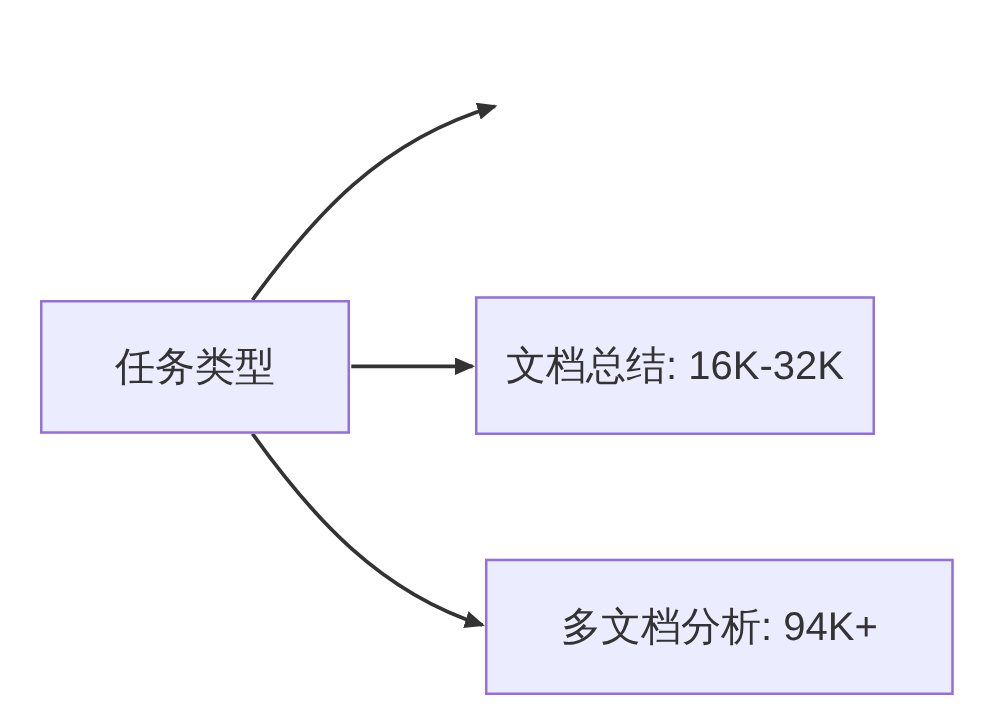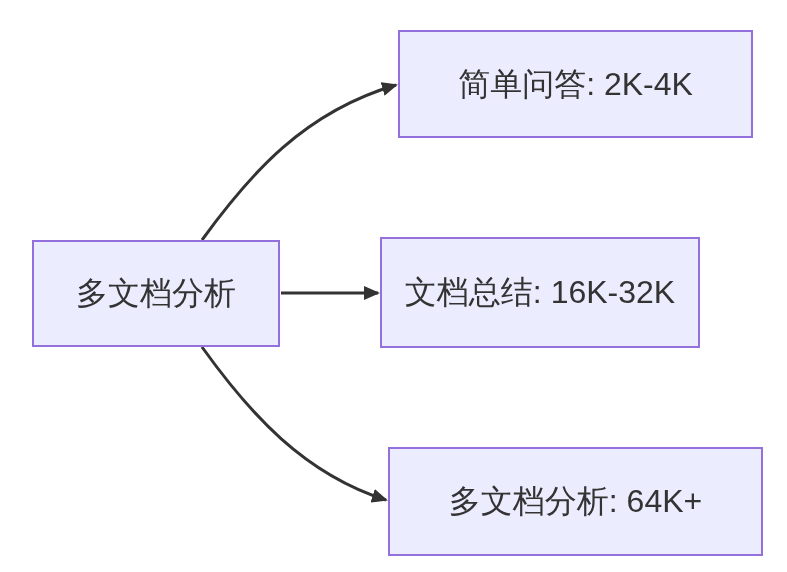--- a/index.html
+++ b/index.html
@@ -64,28 +64,25 @@
       <marker id="arrowhead" viewBox="0 0 16 14" refX="14" refY="7" markerWidth="16" markerHeight="14" markerUnits="userSpaceOnUse" orient="auto">
         <path d="M0,0 L16,7 L0,14 Z" fill="#333333"></path>
       </marker>
     </defs>
     <path class="edge-path" d="M 202 240 C 250 174, 304 112, 396 85" marker-end="url(#arrowhead)"></path>
     <path class="edge-path" d="M 281 293 L 378 293" marker-end="url(#arrowhead)"></path>
     <path class="edge-path" d="M 202 347 C 250 414, 304 474, 386 500" marker-end="url(#arrowhead)"></path>
   </svg>
 
   <div class="node node-root">
-    <span>多文档分析</span>
+    <span>任务类型</span>
   </div>
 
-  <div class="node node-b1">
-    <span>简单问答: 2K-4K</span>
-  </div>
 
   <div class="node node-b2">
     <span>文档总结: 16K-32K</span>
   </div>
 
   <div class="node node-b3">
-    <span>多文档分析: 64K+</span>
+    <span>多文档分析: 94K+</span>
   </div>
 
 </div>
 
 </body></html>

